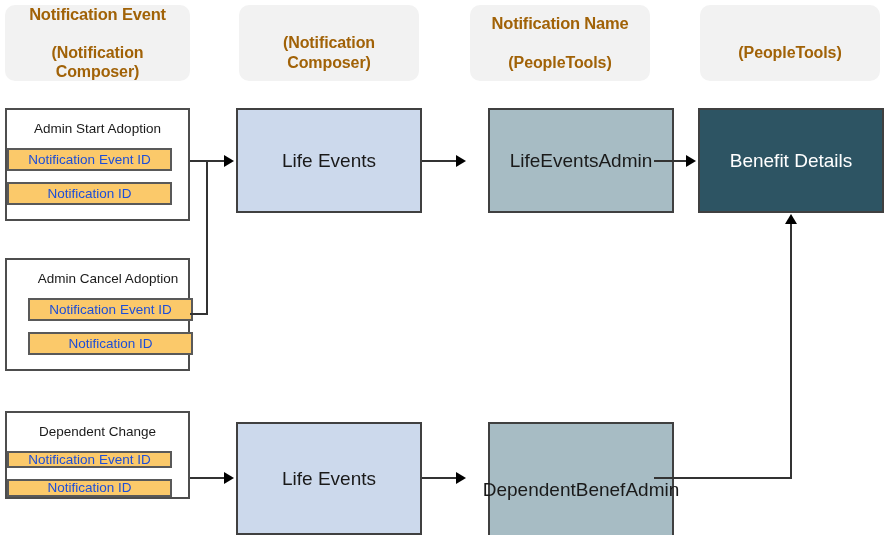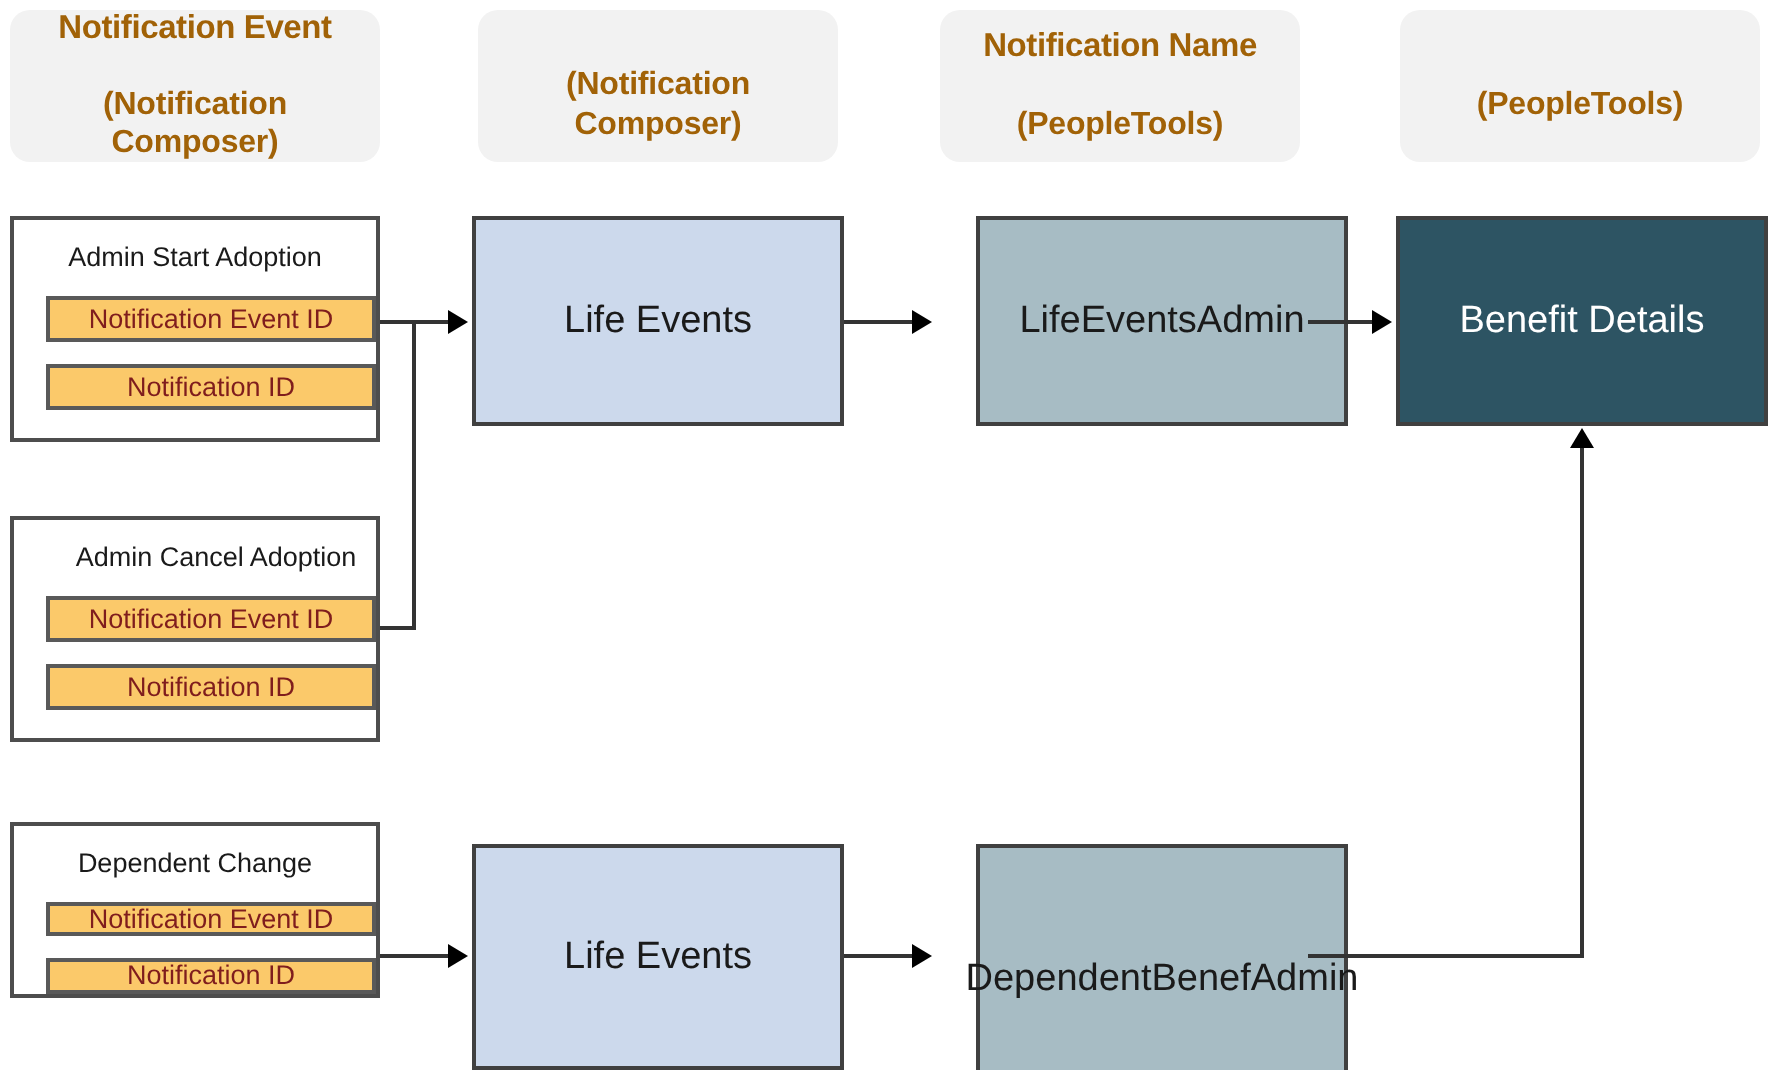--- a/index.html
+++ b/index.html
@@ -49,35 +49,35 @@
   }
 
   
   .event-card {
     position: absolute;
     background: #ffffff;
     border: 2px solid #4d4d4d;
     box-sizing: border-box;
     display: flex;
     flex-direction: column;
-    align-items: flex-end;
+    align-items: flex-start;
   }
   .event-title {
     font-size: 13.5px;
     color: #1a1a1a;
     text-align: center;
     width: 100%;
     line-height: 1.1;
   }
   .field-pill {
     background: #fbc96a;
     border: 2px solid #595959;
     box-sizing: border-box;
     font-size: 13.5px;
-    color: #7f1d1d;
+    color: #1d4ed8;
     text-align: center;
     line-height: 1;
     display: flex;
     align-items: center;
     justify-content: center;
   }
 
   
   .node-box {
     position: absolute;

